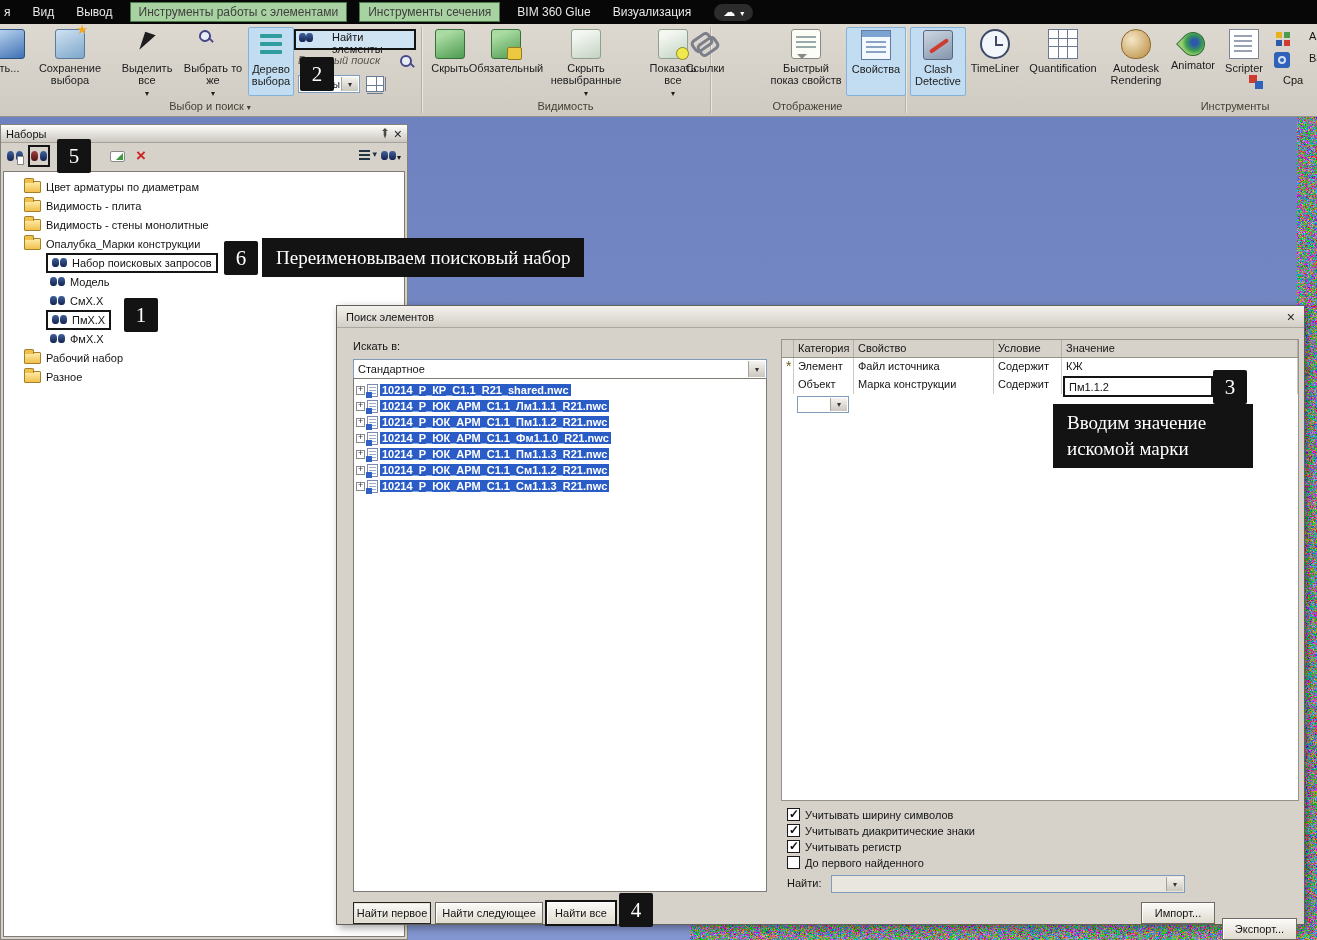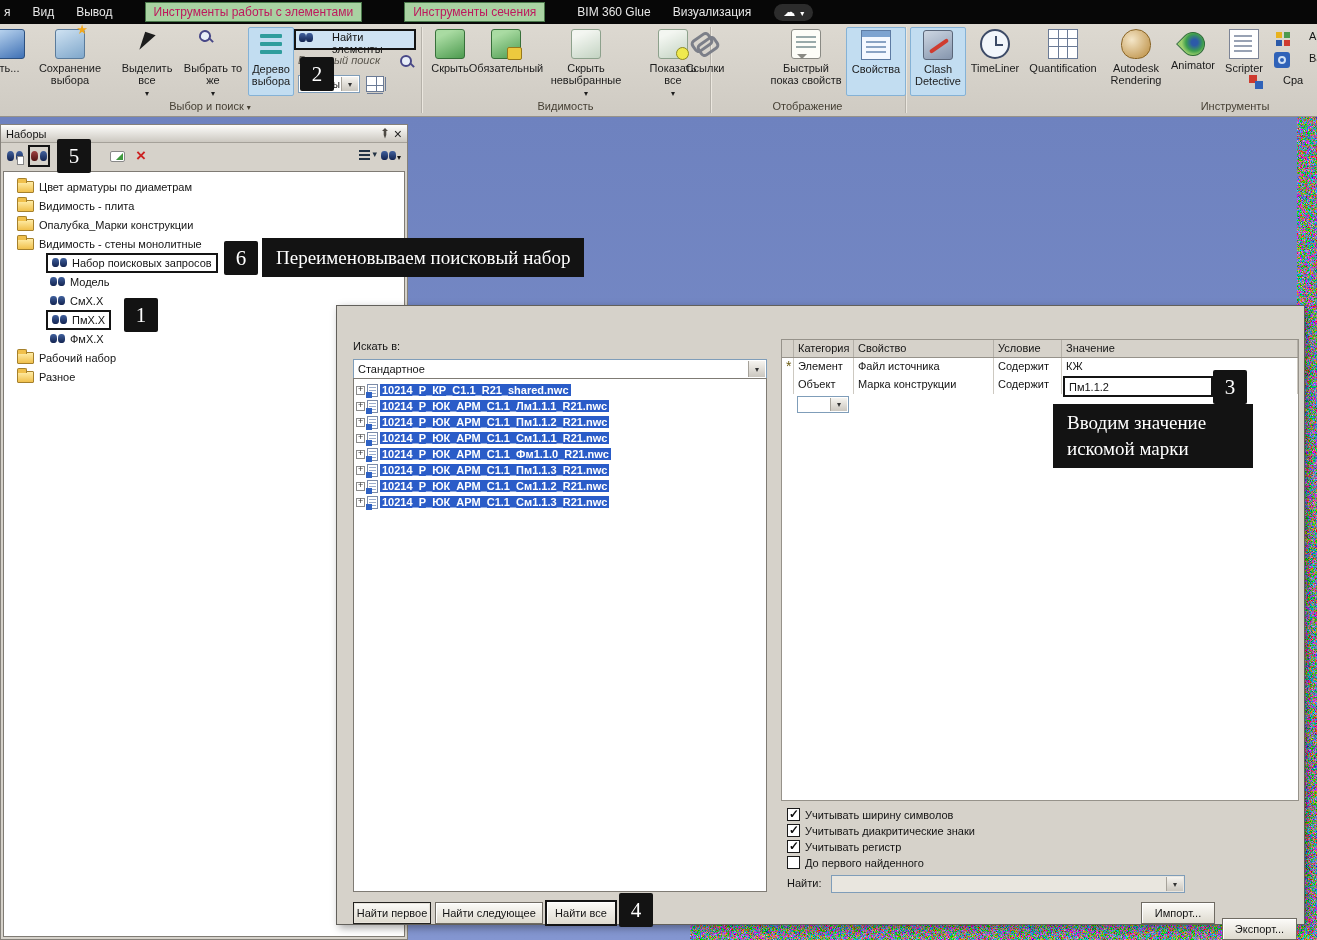--- a/index.html
+++ b/index.html
@@ -3,21 +3,21 @@
 <meta charset="utf-8">
 <style>
   *{margin:0;padding:0;box-sizing:border-box}
   html,body{background:#555}
   body{font-family:"Liberation Sans",sans-serif;font-size:11px;color:#141414}
   #app{position:relative;width:1317px;height:940px;overflow:hidden;background:#d6d2ca}
 
   
   .tabbar{position:absolute;top:0;left:0;right:0;height:24px;background:#070707;display:flex;align-items:center;color:#e8e8e8;z-index:5}
   .tab{padding:4px 11px;font-size:12px;white-space:nowrap}
-  .tab.green{background:#a9d2a2;border:1px solid #49784a;color:#be185d;padding:2px 8px;margin:0 21px}
+  .tab.green{background:#a9d2a2;border:1px solid #49784a;color:#404040;padding:2px 8px;margin:0 6px}
   .cloudbtn{margin-left:12px;background:#2c2c2c;border-radius:10px;height:17px;display:flex;align-items:center;gap:5px;padding:0 9px;color:#fff}
   .cloud-glyph::before{content:"☁";font-size:12px;color:#fff}
   .car::before{content:"▾";font-size:8px}
 
   
   .ribbon{position:absolute;top:24px;left:0;right:0;height:93px;background:linear-gradient(#ddd9d1,#cfcbc3);border-bottom:1px solid #96928a;z-index:5}
   .gsep{position:absolute;top:3px;bottom:3px;width:1px;background:#b5b1a9;box-shadow:1px 0 0 #ebe7df}
   .rlabel{position:absolute;top:76px;height:15px;font-size:11px;color:#453f33;text-align:center;white-space:nowrap}
   .rbtn{position:absolute;top:3px;height:69px;display:flex;flex-direction:column;align-items:center;text-align:center;font-size:11px;line-height:12px;color:#1c1c1c;padding-top:2px;border-radius:2px}
   .rbtn.active{background:#c2ddf1;border:1px solid #85b2d6}
@@ -78,21 +78,21 @@
   .ptitle{height:18px;background:linear-gradient(#fdfdfb,#ccc8c0);border-bottom:1px solid #a5a199;display:flex;align-items:center;padding:0 5px;gap:4px}
   .ptitle .sp{flex:1}
   .ptool{height:26px;display:flex;align-items:center;padding:0 3px;position:relative}
   .tico{width:22px;height:22px;position:relative;margin-right:2px;display:flex;align-items:center;justify-content:center}
   .redx::before{content:"×";color:#c22;font-size:17px;font-weight:bold}
   .sortic::before{content:"";position:absolute;left:3px;top:5px;width:11px;height:2px;background:#234;box-shadow:0 4px 0 #234,0 8px 0 #234}
   .sortic::after{content:"▾";position:absolute;right:1px;top:4px;font-size:9px;color:#234}
   .commic{background:#fff;border:1px solid #888;border-radius:2px}
   .commic::after{content:"";position:absolute;right:-4px;bottom:-4px;border:5px solid transparent;border-left-color:#3f9a3f;transform:rotate(45deg)}
   .tree{position:absolute;left:2px;top:46px;right:2px;bottom:2px;background:#fff;border:1px solid #7f7b74;overflow:hidden;padding-top:5px}
-  .trow{height:19px;display:flex;align-items:center;gap:5px;padding-left:13px;white-space:nowrap}
+  .trow{height:19px;display:flex;align-items:center;gap:5px;padding-left:20px;white-space:nowrap}
   .trow.child{padding-left:46px}
   .folder-ic{display:inline-block;width:17px;height:12px;background:linear-gradient(#ffeca6,#f0c04c);border:1px solid #a5802b;border-radius:1px;position:relative;flex:none}
   .folder-ic::before{content:"";position:absolute;top:-4px;left:-1px;width:8px;height:4px;background:#f0c04c;border:1px solid #a5802b;border-bottom:none;border-radius:2px 2px 0 0}
   .set-ic{display:inline-block;width:15px;height:13px;flex:none}
   .annobox{display:inline-flex;align-items:center;gap:5px;border:2px solid #141414;height:20px;padding:0 4px;margin-left:-4px}
 
   
   .dialog{position:absolute;left:336px;top:305px;width:969px;height:620px;background:#d6d2ca;border:1px solid #62605b;box-shadow:3px 3px 8px rgba(0,0,0,.35);z-index:20}
   .dtitle{height:22px;background:linear-gradient(#f3f1ec,#d3cfc7);border-bottom:1px solid #aba79f;display:flex;align-items:center;padding:0 9px}
   .dtitle .sp{flex:1}
@@ -314,25 +314,25 @@
       <div class="trow">
           <span class="folder-ic"></span>
           <span>Цвет арматуры по диаметрам</span>
         </div>
       <div class="trow">
           <span class="folder-ic"></span>
           <span>Видимость - плита</span>
         </div>
       <div class="trow">
           <span class="folder-ic"></span>
-          <span>Опалубка_Марки конструкции</span>
+          <span>Видимость - стены монолитные</span>
         </div>
       <div class="trow">
           <span class="folder-ic"></span>
-          <span>Видимость - стены монолитные</span>
+          <span>Опалубка_Марки конструкции</span>
         </div>
       <div class="trow child">
         <span class="annobox">
           <span class="set-ic binoc"></span>
           <span>Набор поисковых запросов</span>
         </span>
       </div>
       <div class="trow child">
           <span class="set-ic binoc"></span>
           <span>Модель</span>
@@ -356,20 +356,25 @@
           <span>Рабочий набор</span>
         </div>
       <div class="trow">
           <span class="folder-ic"></span>
           <span>Разное</span>
         </div>
     </div>
   </div>
 
   <div class="dialog">
+    <div class="dtitle">
+      <span>Поиск элементов</span>
+      <span class="sp"></span>
+      <span class="xglyph"></span>
+    </div>
     <div style="position:absolute;left:16px;top:34px">Искать в:</div>
     <div class="combo" style="left:16px;top:53px;width:414px;height:20px">
       <span class="cval">Стандартное</span>
       <span class="carrowbtn car"></span>
     </div>
 
     <div class="filelist">
 
         <div class="fitem">
           <span class="expd"></span>
@@ -382,25 +387,20 @@
           <span class="pg"></span>
           <span class="fname">10214_Р_ЮК_АРМ_С1.1_Лм1.1.1_R21.nwc</span>
         </div>
 
         <div class="fitem">
           <span class="expd"></span>
           <span class="pg"></span>
           <span class="fname">10214_Р_ЮК_АРМ_С1.1_Пм1.1.2_R21.nwc</span>
         </div>
 
-        <div class="fitem">
-          <span class="expd"></span>
-          <span class="pg"></span>
-          <span class="fname">10214_Р_ЮК_АРМ_С1.1_См1.1.1_R21.nwc</span>
-        </div>
 
         <div class="fitem">
           <span class="expd"></span>
           <span class="pg"></span>
           <span class="fname">10214_Р_ЮК_АРМ_С1.1_Фм1.1.0_R21.nwc</span>
         </div>
 
         <div class="fitem">
           <span class="expd"></span>
           <span class="pg"></span>

